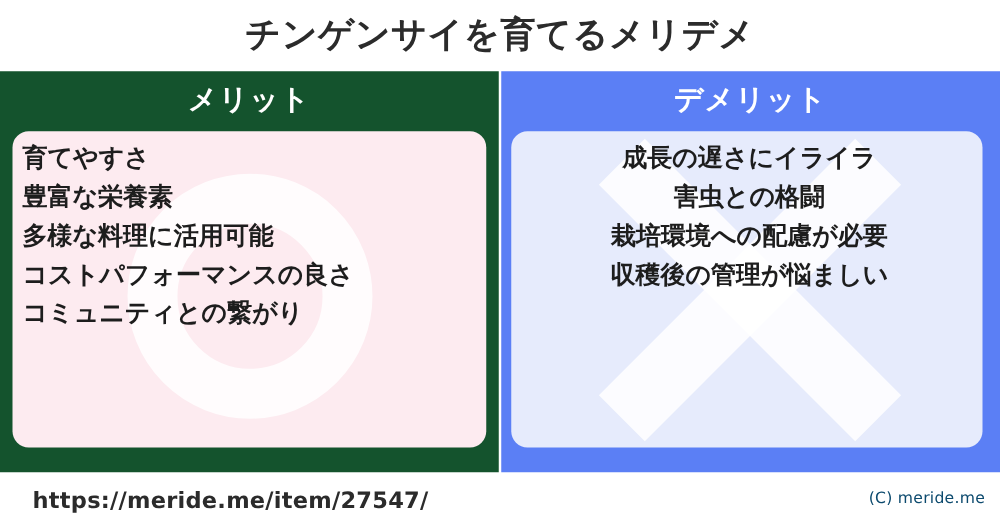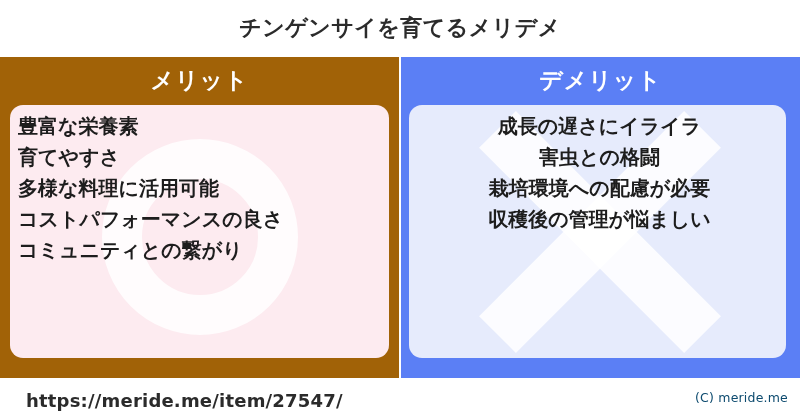--- a/index.html
+++ b/index.html
@@ -28,21 +28,21 @@
     top: 0;
     left: 0;
     width: 800px;
     height: 56px;
     display: flex;
     align-items: center;
     justify-content: center;
     background: #ffffff;
   }
   .title-text {
-    font-size: 22px;
+    font-size: 28px;
     font-weight: bold;
     color: #2b2b2b;
     letter-spacing: 0.5px;
     line-height: 1;
     white-space: nowrap;
   }
 
   
   .panels {
     position: absolute;
@@ -53,21 +53,21 @@
     display: flex;
   }
   .panel {
     position: relative;
     width: 399px;
     height: 321px;
     overflow: hidden;
     box-sizing: border-box;
   }
   .panel-merit {
-    background: #a16207;
+    background: #14532d;
   }
   .panel-gap {
     width: 2px;
     height: 321px;
     background: #ffffff;
   }
   .panel-demerit {
     background: #5b7ff5;
   }
 
@@ -204,22 +204,22 @@
 
   <div class="panels">
 
     <div class="panel panel-merit">
       <div class="panel-header">
         <div class="panel-header-text">メリット</div>
       </div>
       <div class="card card-merit">
         <div class="wm wm-circle"></div>
         <div class="list">
+          <div class="list-item">育てやすさ</div>
           <div class="list-item">豊富な栄養素</div>
-          <div class="list-item">育てやすさ</div>
           <div class="list-item">多様な料理に活用可能</div>
           <div class="list-item">コストパフォーマンスの良さ</div>
           <div class="list-item">コミュニティとの繋がり</div>
         </div>
       </div>
     </div>
 
     <div class="panel-gap"></div>
 
     <div class="panel panel-demerit">

